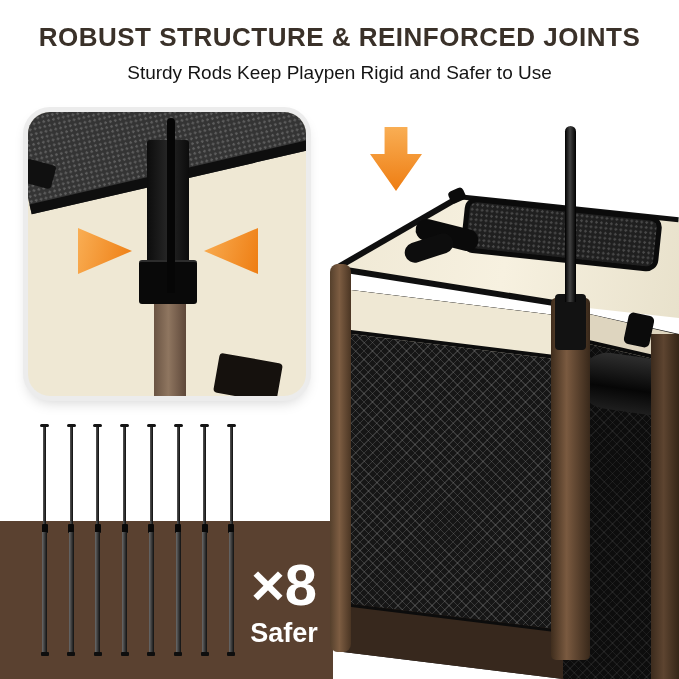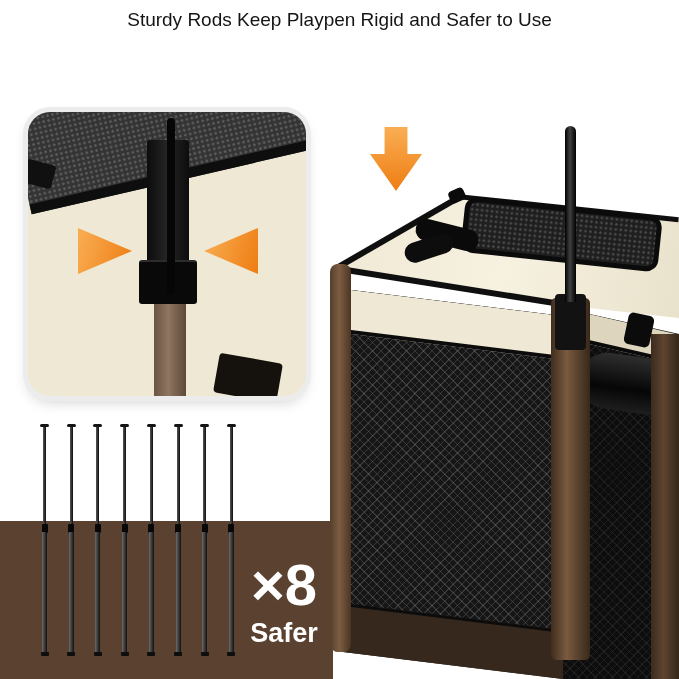--- a/index.html
+++ b/index.html
@@ -130,20 +130,21 @@
             color:var(--count-text,#ffffff); z-index:3; }
   .count-number { font-size:58px; font-weight:700; line-height:1; }
   .count-unit { font-size:27px; font-weight:700; margin-top:4px; }
 </style>
 </head>
 <body>
 
 <div class="canvas">
 
   <div class="hdr">
+    <h1 class="title">ROBUST STRUCTURE &amp; REINFORCED JOINTS</h1>
     <p class="subtitle">Sturdy Rods Keep Playpen Rigid and Safer to Use</p>
   </div>
 
   <div class="inset">
     <div class="inset-mesh"></div>
     <div class="inset-strap-left"></div>
     <div class="inset-strap-bottom"></div>
     <div class="inset-pole"></div>
     <div class="inset-sleeve"></div>
     <div class="inset-velcro"></div>

